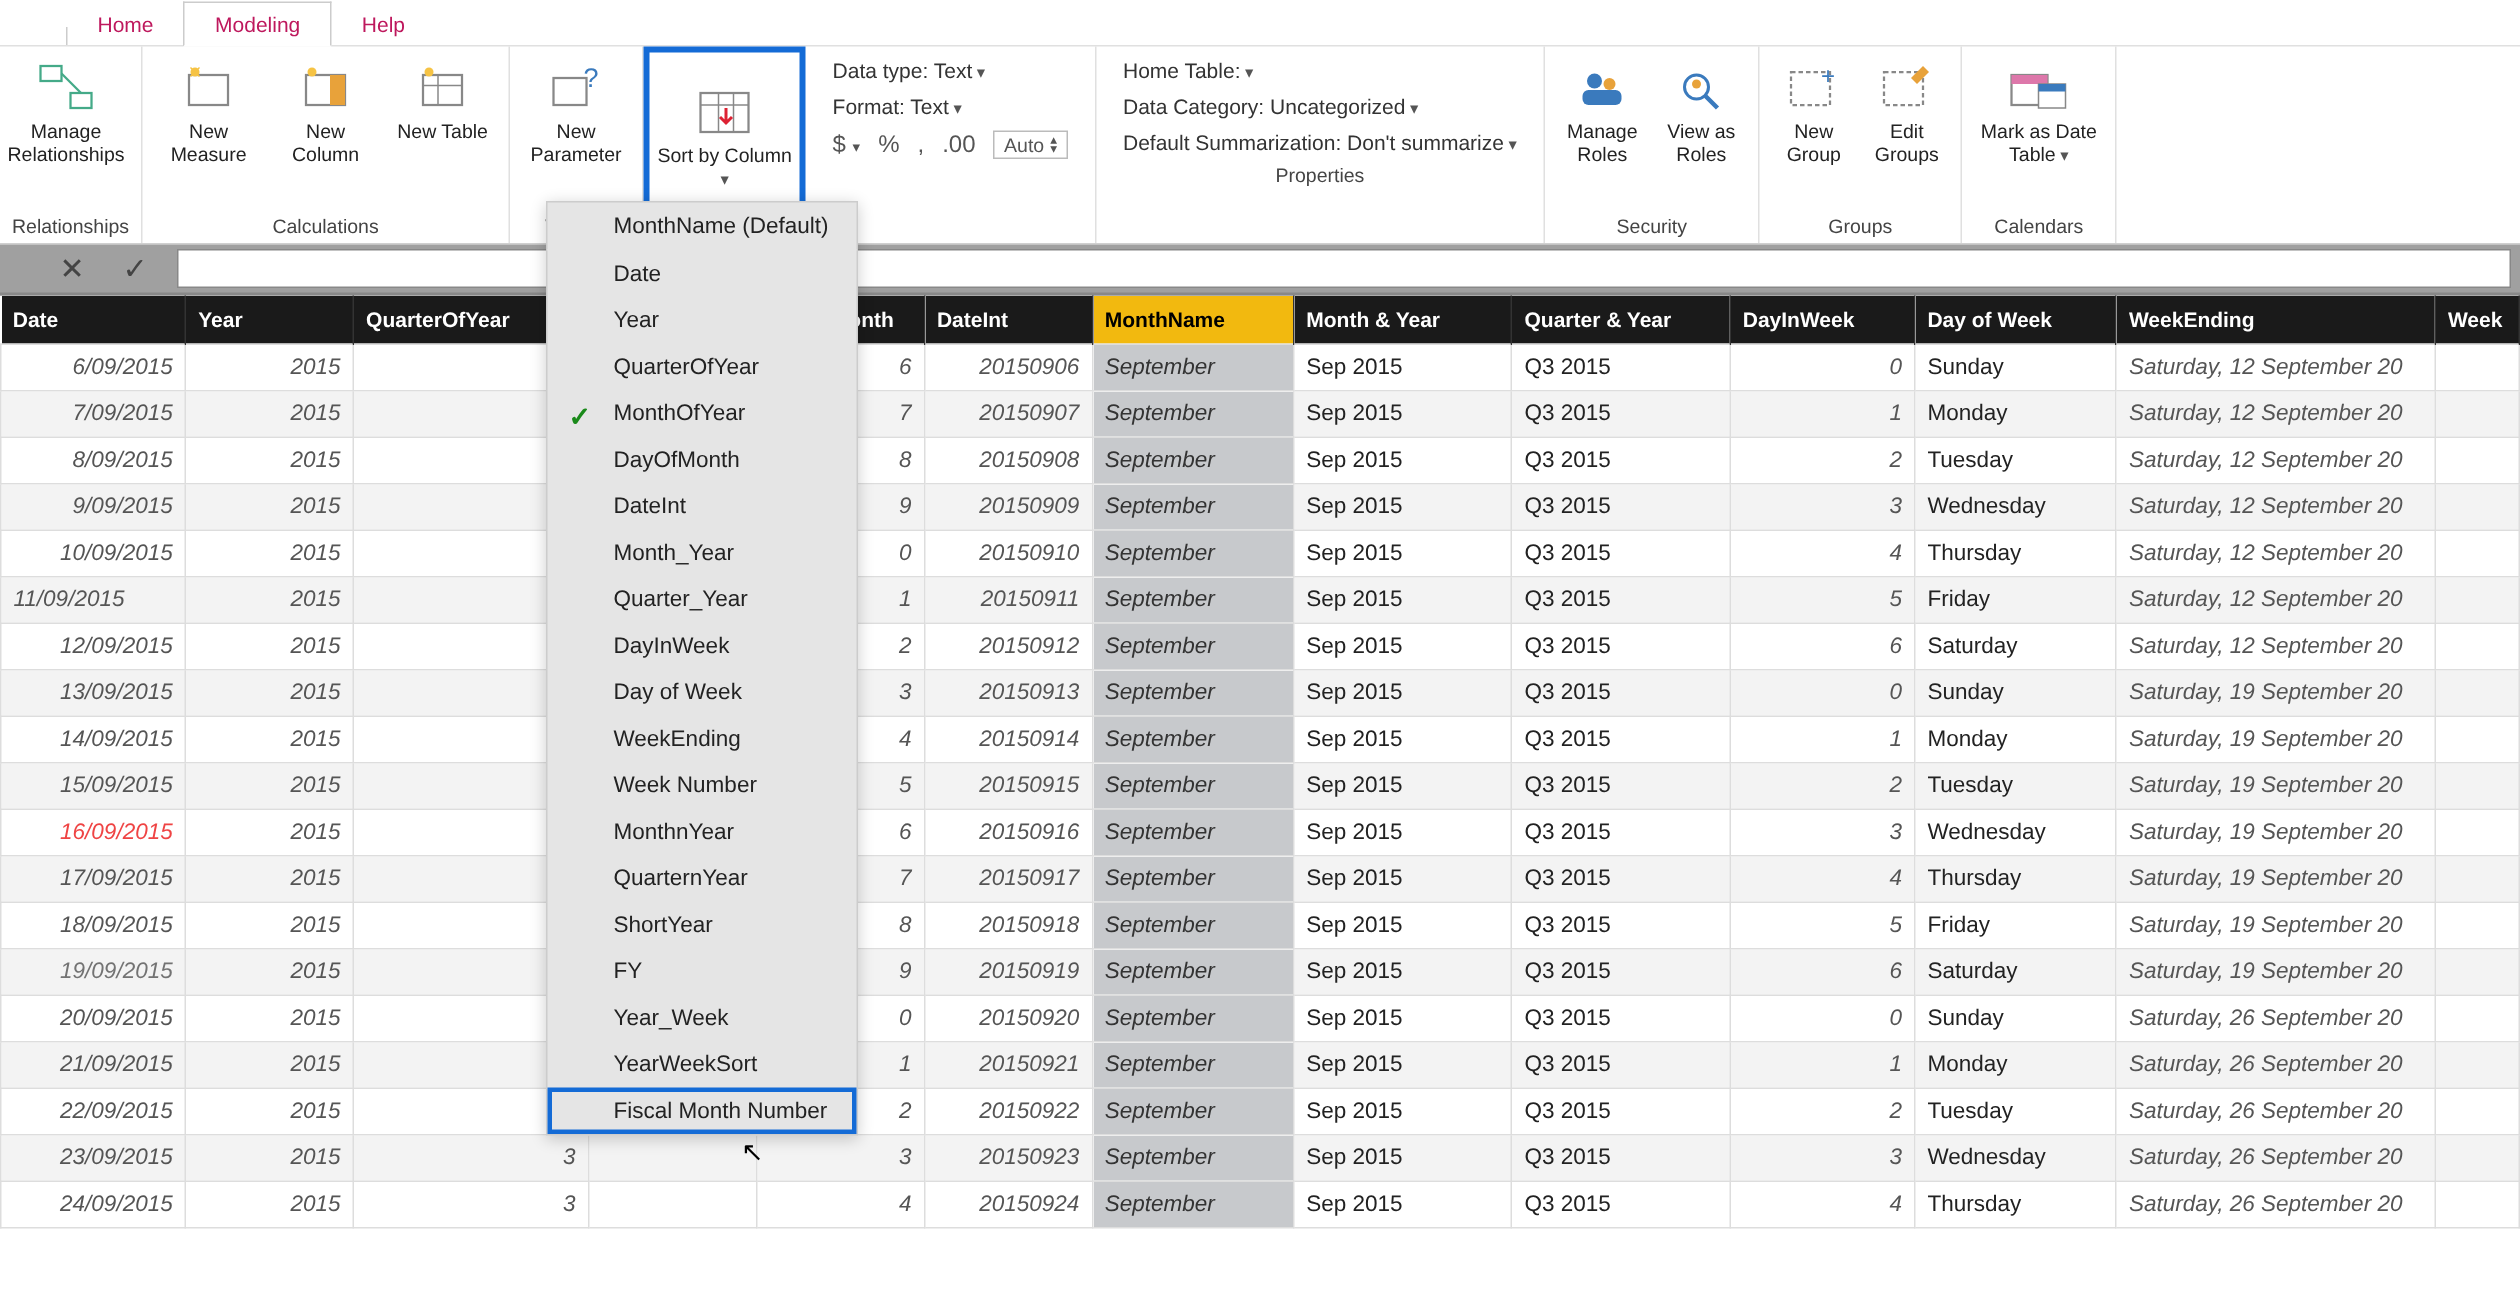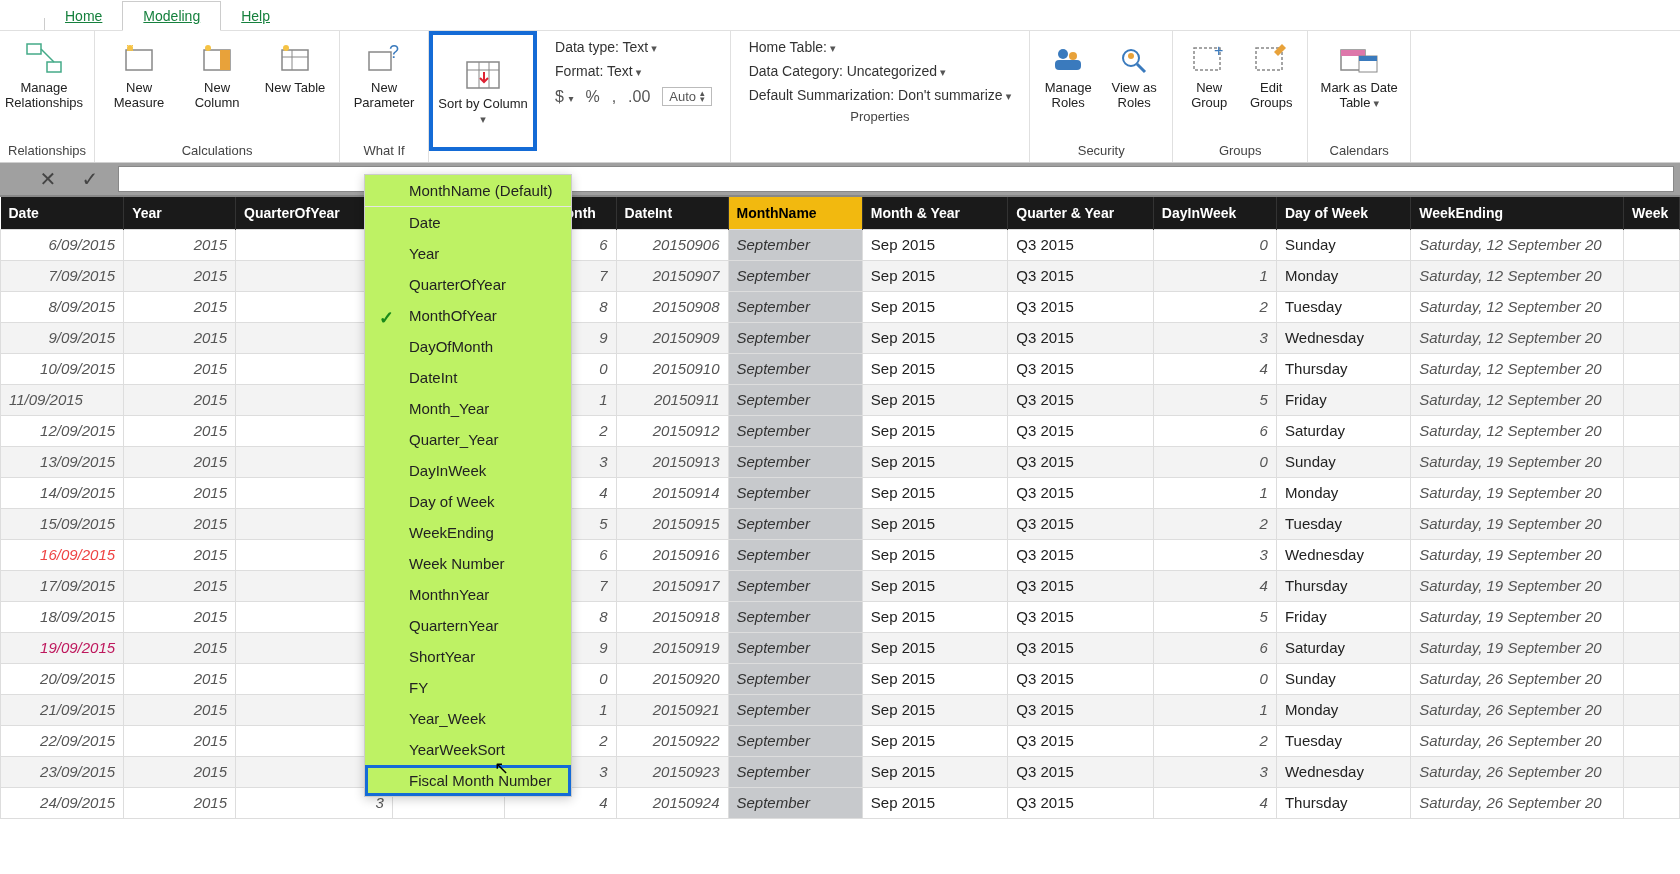--- a/index.html
+++ b/index.html
@@ -1,20 +1,20 @@
 <!DOCTYPE html>
 <html><head>
 <meta charset="utf-8">
 <style>
 * { margin: 0; padding: 0; box-sizing: border-box; }
 body { font-family: "Segoe UI", Tahoma, sans-serif; font-size: 14px; color: #222; background: #fff; width: 1680px; height: 874px; overflow: hidden; position: relative; }
 
 
 .tabs { display: flex; height: 31px; background: #fff; border-bottom: 1px solid #e0e0e0; align-items: flex-end; }
-.tab { padding: 6px 20px; cursor: pointer; color: #15803d; text-decoration: underline; }
+.tab { padding: 6px 20px; cursor: pointer; color: #be185d; }
 .tab.active { border: 1px solid #ccc; border-bottom: 1px solid #fff; background: #fff; margin-bottom: -1px; }
 
 
 .ribbon { display: flex; height: 132px; border-bottom: 1px solid #d0d0d0; }
 .ribbon-group { display: flex; flex-direction: column; border-right: 1px solid #e0e0e0; padding: 4px 8px 0; }
 .ribbon-group-content { display: flex; flex: 1; align-items: flex-start; gap: 6px; }
 .ribbon-group-label { text-align: center; font-size: 13px; color: #444; padding: 2px 0 4px; }
 .ribbon-btn { display: flex; flex-direction: column; align-items: center; justify-content: flex-start; padding: 4px 4px 0; width: 72px; cursor: pointer; text-align: center; gap: 2px; }
 .ribbon-btn .icon-box { width: 40px; height: 40px; display: flex; align-items: center; justify-content: center; }
 .ribbon-btn .lbl { font-size: 13px; line-height: 1.15; }
@@ -35,21 +35,21 @@
 .data-table { border-collapse: collapse; width: 100%; table-layout: fixed; }
 .data-table th { background: #1a1a1a; color: #fff; font-weight: 600; text-align: left; padding: 6px 8px; height: 32px; font-size: 14px; border-right: 1px solid #333; white-space: nowrap; overflow: hidden; }
 .data-table th.sel { background: #f2b90f; color: #000; }
 .data-table td { border: 1px solid #ddd; padding: 4px 8px; height: 31px; font-size: 15px; white-space: nowrap; overflow: hidden; }
 .data-table tr:nth-child(even) td { background: #f3f3f3; }
 .data-table td.num { text-align: right; font-style: italic; color: #555; }
 .data-table td.sel { background: #c7c9cc !important; font-style: italic; color: #333; }
 .data-table td.weekend { color: #555; font-style: italic; }
 
 
-.dropdown { position: absolute; left: 364px; top: 134px; width: 208px; background: #bef264; box-shadow: 0 2px 10px rgba(0,0,0,.2); z-index: 50; border: 1px solid #ccc; margin-top: 40px; }
+.dropdown { position: absolute; left: 364px; top: 134px; width: 208px; background: #e5e5e5; box-shadow: 0 2px 10px rgba(0,0,0,.2); z-index: 50; border: 1px solid #ccc; }
 .dropdown-item { padding: 7px 10px 7px 44px; font-size: 15px; cursor: pointer; position: relative; }
 .dropdown-item.default { border-bottom: 1px solid #e5e5e5; }
 .dropdown-item .check { position: absolute; left: 14px; top: 7px; color: #1a8a1a; font-weight: bold; font-size: 18px; }
 .dropdown-item.hl { border: 3px solid #146bd6; padding: 4px 7px 4px 41px; }
 .cursor-ptr { position: absolute; left: 494px; top: 757px; font-size: 18px; z-index: 60; color: #000; }
 
 
 svg { overflow: visible; }
 </style>
 </head>
@@ -479,21 +479,21 @@
           <td class="num">20150918</td>
           <td class="sel">September</td>
           <td>Sep 2015</td>
           <td>Q3 2015</td>
           <td class="num">5</td>
           <td>Friday</td>
           <td class="weekend">Saturday, 19 September 20</td>
           <td></td>
         </tr>
         <tr>
-          <td style="text-align: right; font-style: italic; color: #be185d; margin-left: 23px;">19/09/2015</td>
+          <td style="text-align: right; font-style: italic; color: #737373; margin-left: 23px;">19/09/2015</td>
           <td class="num">2015</td>
           <td class="num">3</td>
           <td class="num"></td>
           <td class="num">9</td>
           <td class="num">20150919</td>
           <td class="sel">September</td>
           <td>Sep 2015</td>
           <td>Q3 2015</td>
           <td class="num">6</td>
           <td>Saturday</td>

